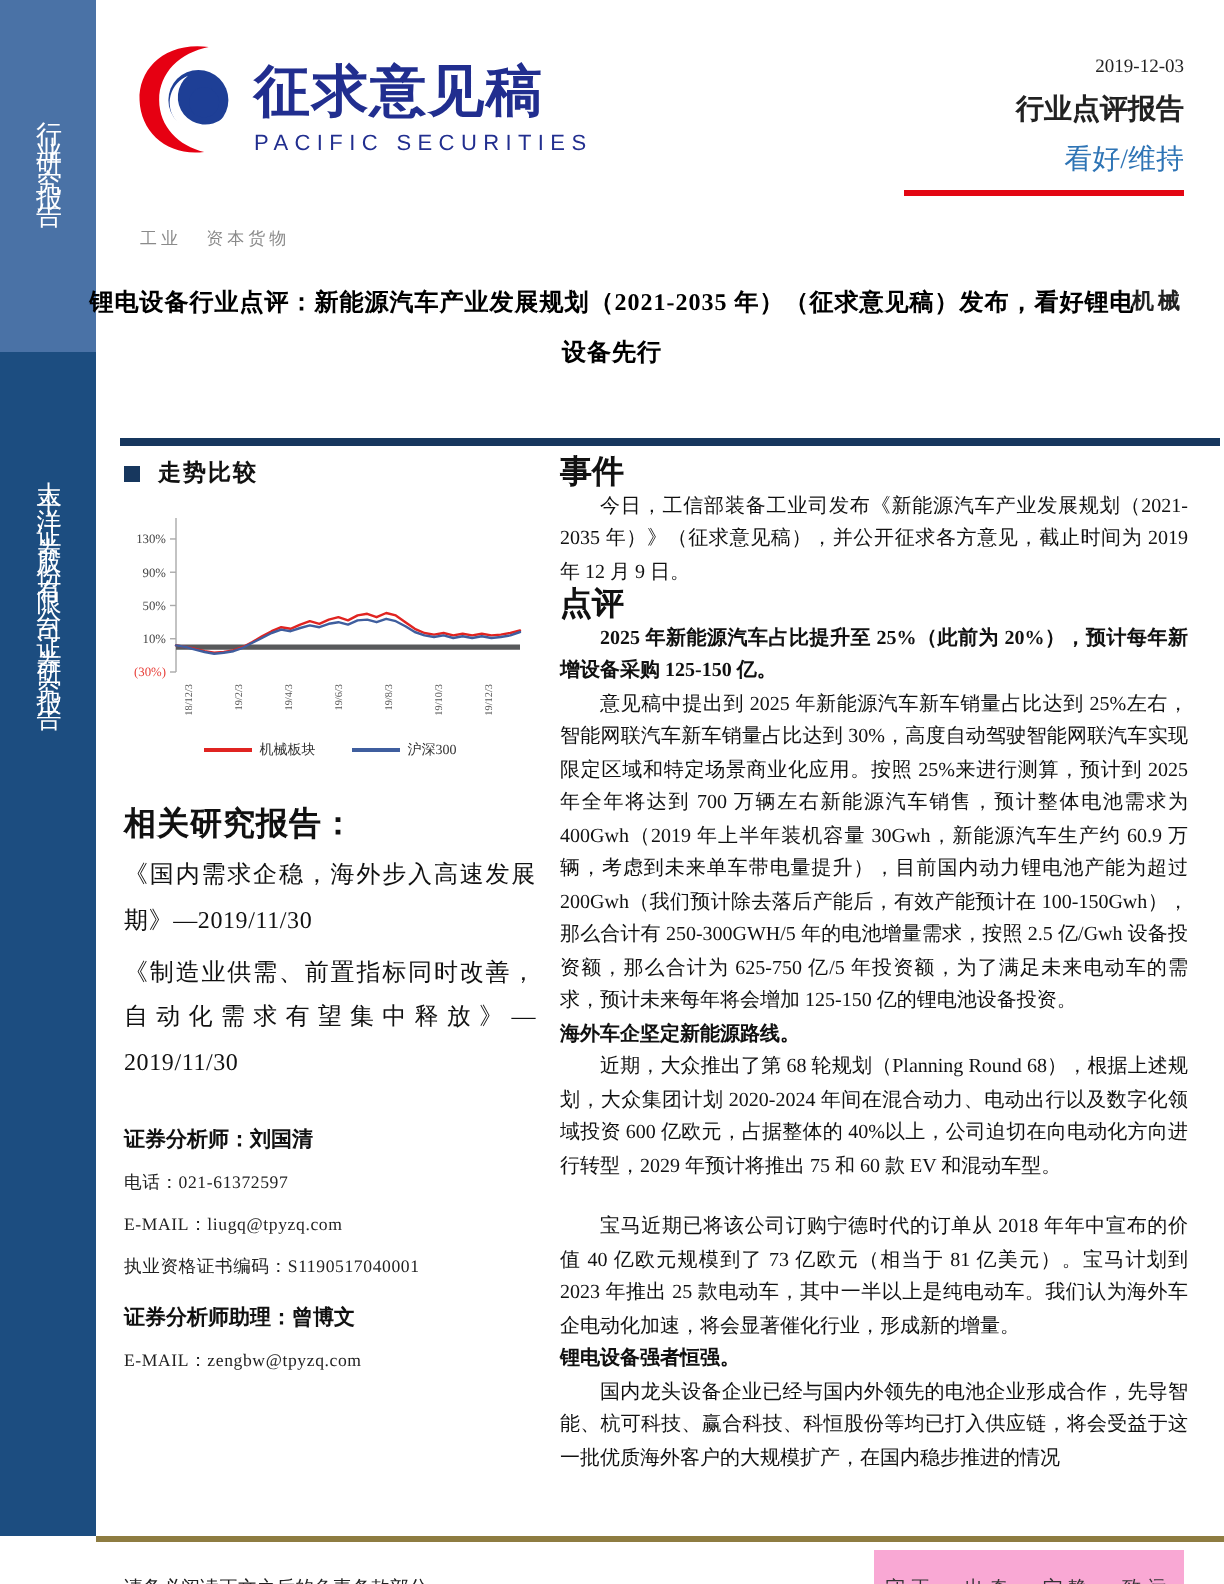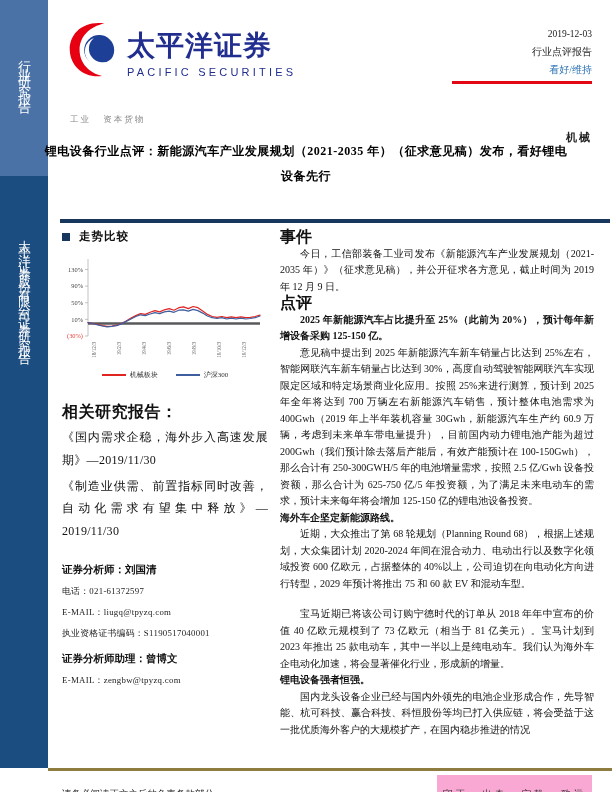--- a/index.html
+++ b/index.html
@@ -18,22 +18,22 @@
   .header{position:absolute;left:66px;top:20px;width:526px;display:flex;
           justify-content:space-between;align-items:flex-start;}
   .logo{display:flex;align-items:center;gap:5px;}
   .logo svg{width:56px;height:60px;}
   .brand{display:flex;flex-direction:column;justify-content:center;}
   .brand-cn{font-size:28px;font-weight:bold;color:#212e8f;letter-spacing:1px;
             font-family:"Liberation Sans","DejaVu Sans",sans-serif;}
   .brand-en{font-size:11px;color:#212e8f;letter-spacing:3.2px;margin-top:1px;
             font-family:"Liberation Sans","DejaVu Sans",sans-serif;}
   .header-meta{text-align:right;font-size:9.5px;line-height:1.8;color:#222;margin-top:6px;}
-  .hm-type{font-size:10px;}
-  .hm-rating{color:#2e74b5;font-size:10px;}
+  .hm-type{font-size:14px;font-weight:bold;}
+  .hm-rating{color:#2e74b5;font-size:14px;}
   .red-rule{width:140px;height:3px;background:#e30613;margin:2px 0 3px auto;}
   .hm-industry{font-size:11px;font-weight:bold;letter-spacing:2px;margin-top:44px;}
 
   .category{position:absolute;left:70px;top:114px;font-size:8.5px;color:#8a8a8a;
             letter-spacing:2px;word-spacing:8px;}
 
   .title{position:absolute;left:44px;top:139px;width:524px;text-align:center;
          font-weight:bold;font-size:12px;line-height:2.05;letter-spacing:0.5px;color:#000;}
   .title-rule{position:absolute;left:60px;top:219px;width:550px;height:3.5px;background:#17375e;}
 
@@ -87,21 +87,21 @@
       <span>
         <svg viewBox="0 0 48 52" width="56" height="60">
           <path d="M33 3 C14 0.5 2.5 12.5 3 26 C3.5 40.5 15.5 50.5 31 48.5 C20 46 11.5 37.5 11.5 26 C11.5 14 20.5 5.5 33 3 Z" fill="#e60012"></path>
           <path d="M31 5.5 C22 8.5 16.5 16 16.5 25 C16.5 35 23 42.5 31.5 45 C36 43.5 38.5 41 40 38.5 C31 40 22.5 33.5 22.5 25 C22.5 16.5 29 10.5 37.5 11.5 C36 9 34 7 31 5.5 Z" fill="#fff"></path>
           <circle cx="28.5" cy="26" r="13" fill="#1e3f96"></circle>
           <path d="M24 15.5 a12.5 12.5 0 1 0 15 18.5 a10 10 0 1 1 -15 -18.5 Z" fill="#fff"></path>
           <circle cx="31" cy="27" r="6.5" fill="#1e3f96"></circle>
         </svg>
       </span>
       <div class="brand">
-        <div class="brand-cn">太平洋证券</div>
+        <div class="brand-cn">征求意见稿</div>
         <div class="brand-en">PACIFIC SECURITIES</div>
       </div>
     </div>
     <div class="header-meta">
       <div class="hm-date">2019-12-03</div>
       <div class="hm-type">行业点评报告</div>
       <div class="hm-rating">看好/维持</div>
       <div class="red-rule"></div>
       <div class="hm-industry">机械</div>
     </div>

